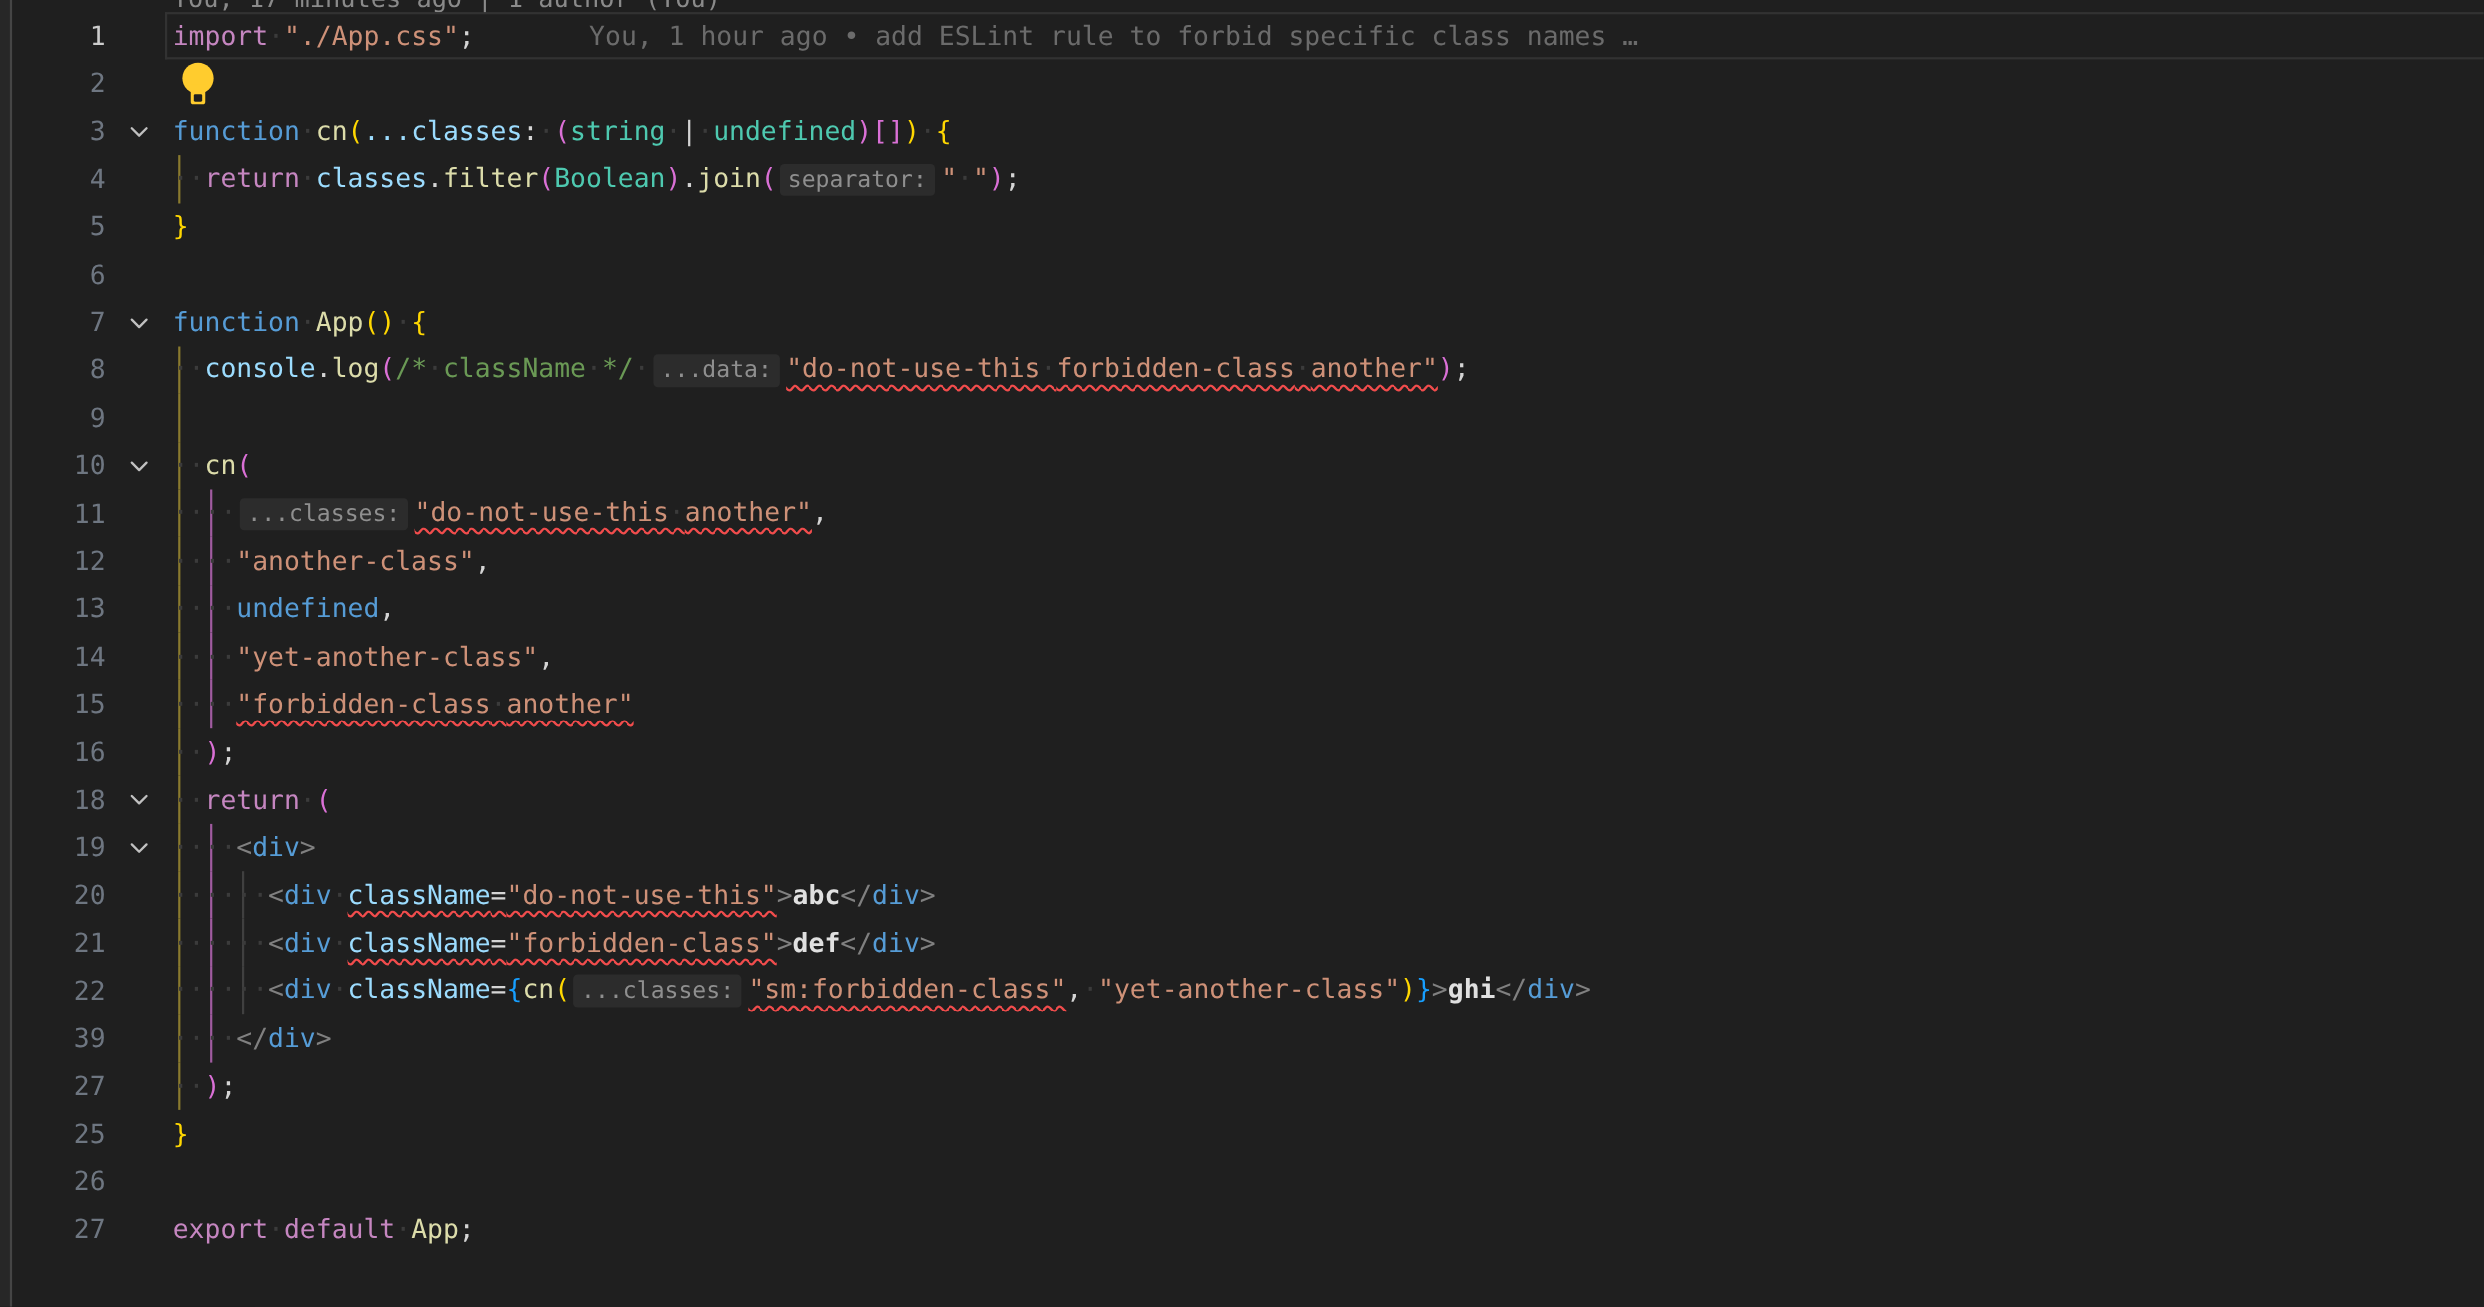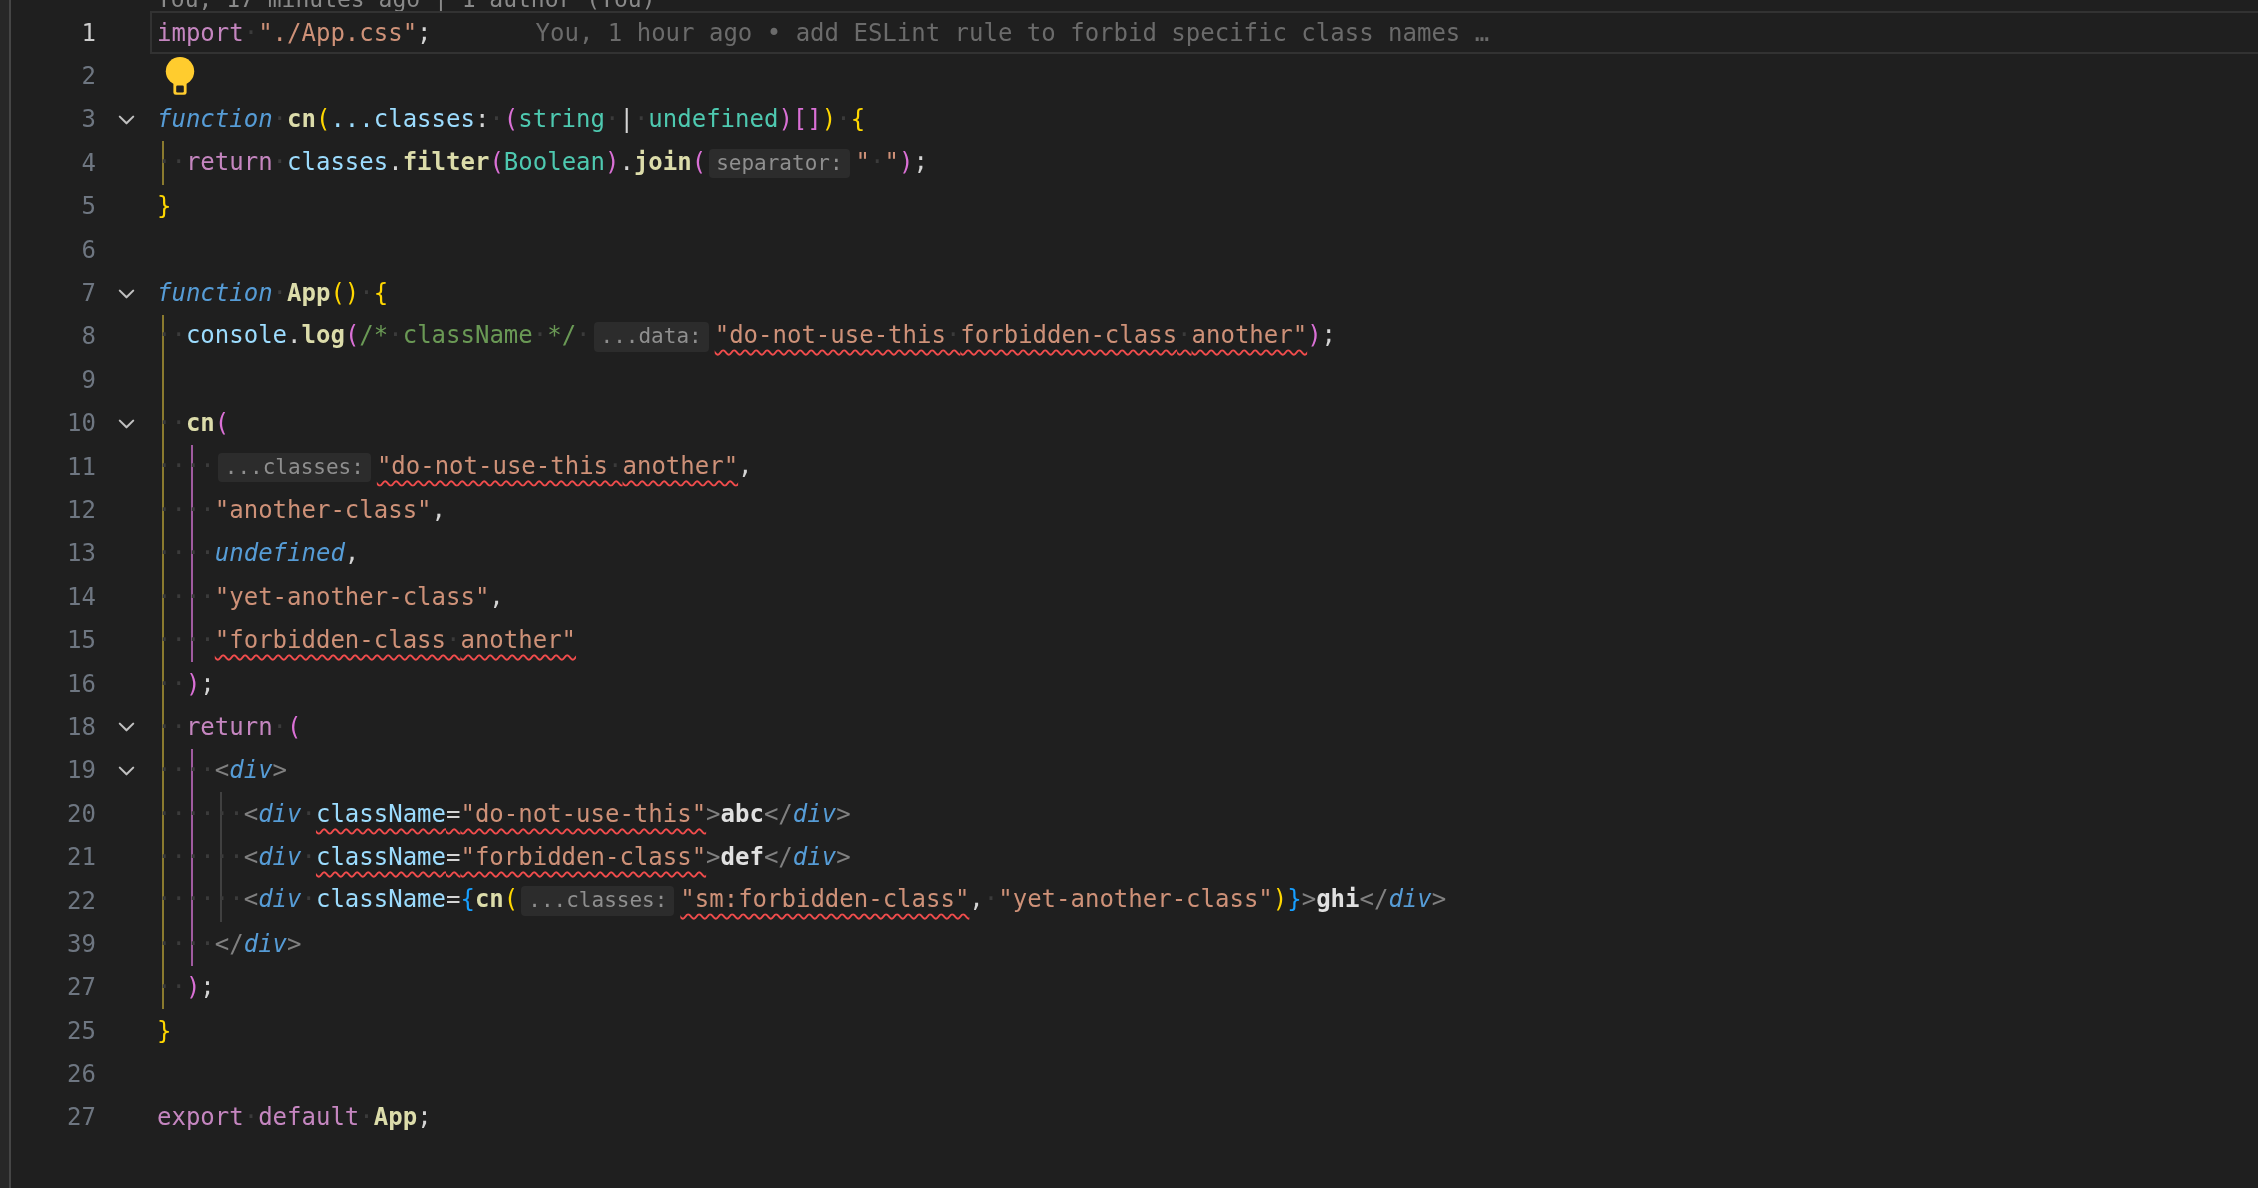--- a/index.html
+++ b/index.html
@@ -17,22 +17,22 @@
   .gutter{flex:0 0 157px;display:flex;align-items:center;height:100%;position:relative;z-index:2;}
   .num{width:96px;text-align:right;color:var(--c-line_number,#6E7681);}
   .line.active .num{color:var(--c-line_number_active,#CCCCCC);}
   .chev{width:61px;display:flex;justify-content:center;align-items:center;}
   .guide{position:absolute;top:0;bottom:0;width:2px;z-index:1;}
   .guide.gold{background:var(--c-guide_gold,#8A7A2E);}
   .guide.pink{background:var(--c-guide_pink,#A05BA0);}
   .guide.gray{background:var(--c-guide_gray,#404040);}
   .content{position:relative;z-index:2;white-space:pre;color:var(--c-punctuation,#D4D4D4);}
   .tk.p{color:var(--c-keyword,#C586C0);}
-  .tk.b{color:var(--c-storage,#569CD6);font-style:italic;}
-  .tk.f{color:var(--c-function,#DCDCAA);font-weight:bold;}
+  .tk.b{color:var(--c-storage,#569CD6);}
+  .tk.f{color:var(--c-function,#DCDCAA);}
   .tk.v{color:var(--c-variable,#9CDCFE);}
   .tk.t{color:var(--c-type,#4EC9B0);}
   .tk.s{color:var(--c-string,#CE9178);}
   .tk.c{color:var(--c-comment,#6A9955);}
   .tk.w{color:var(--c-punctuation,#D4D4D4);}
   .tk.g{color:var(--c-tag_punct,#808080);}
   .tk.x{color:var(--c-jsx_text,#E0E0E0);font-weight:bold;}
   .tk.d{color:var(--c-whitespace_dot,#3B3B3B);}
   .tk.b1{color:var(--c-bracket1,#FFD700);}
   .tk.b2{color:var(--c-bracket2,#DA70D6);}

